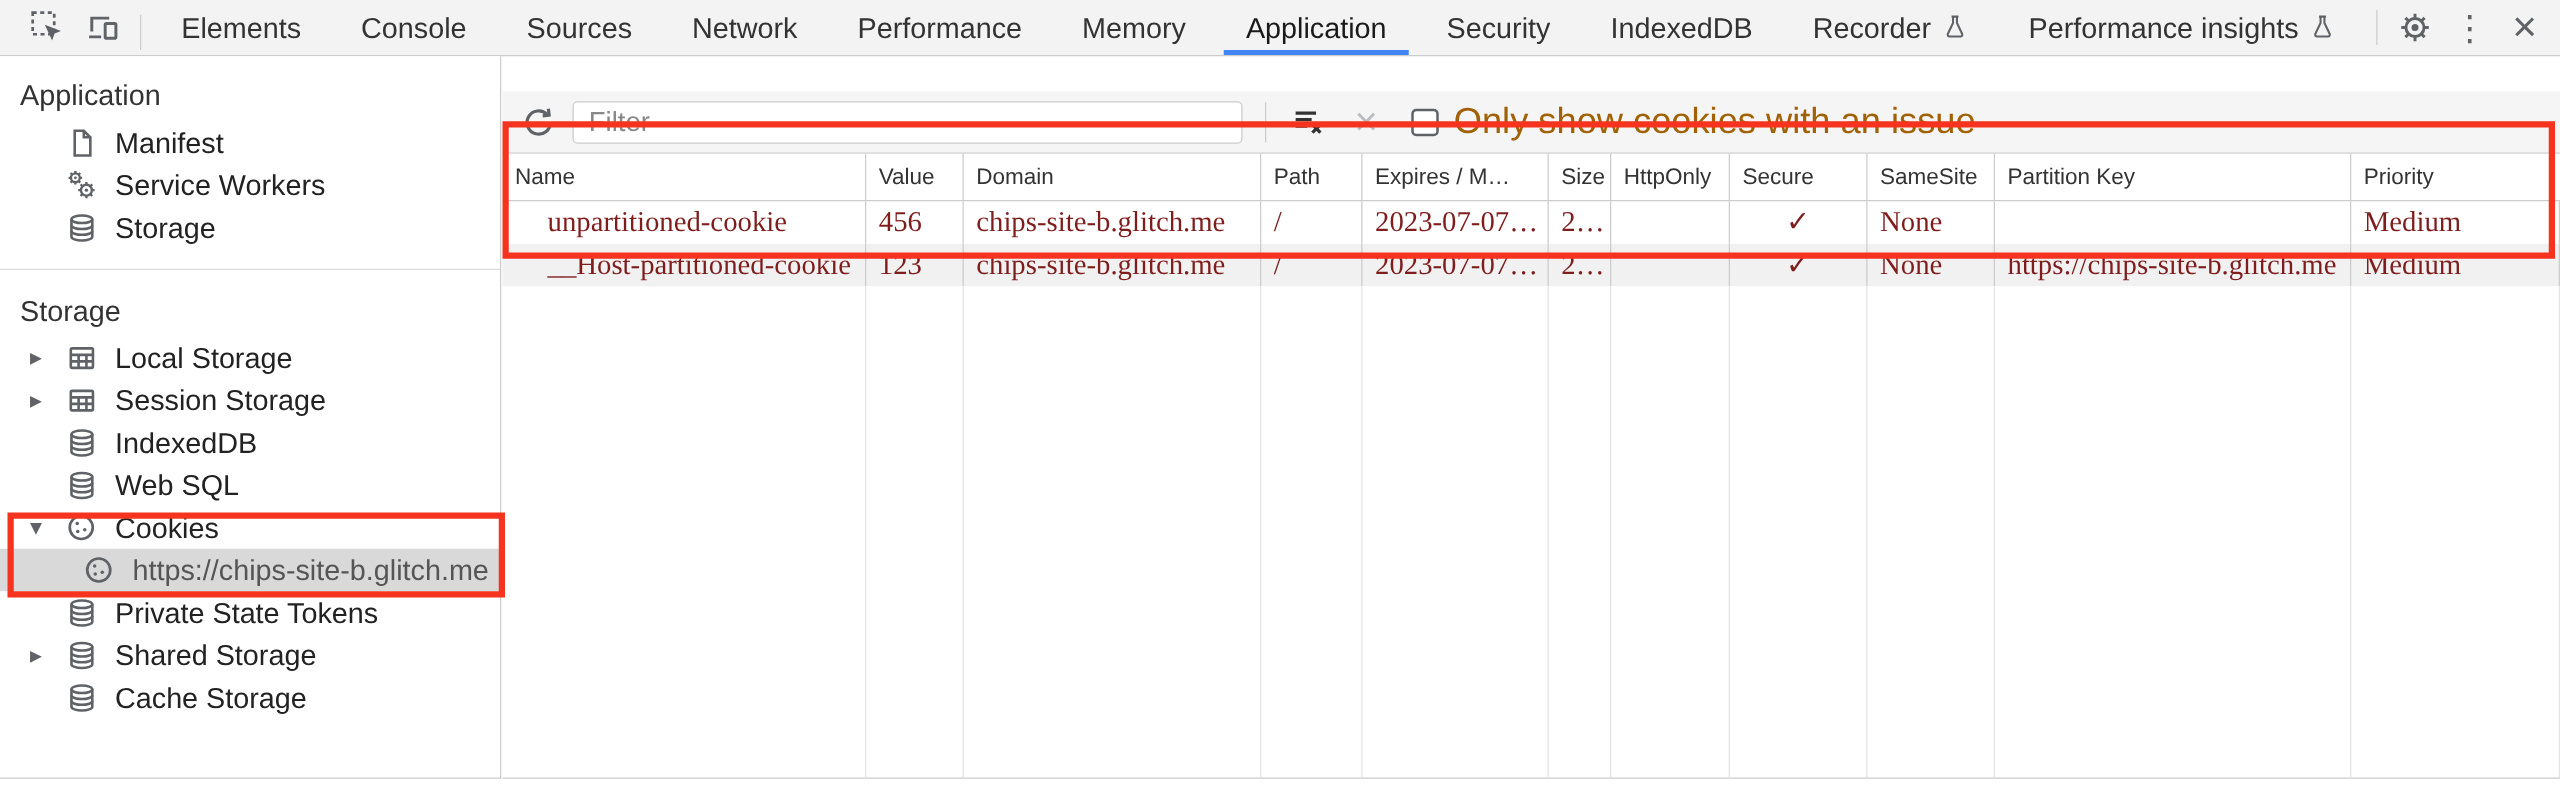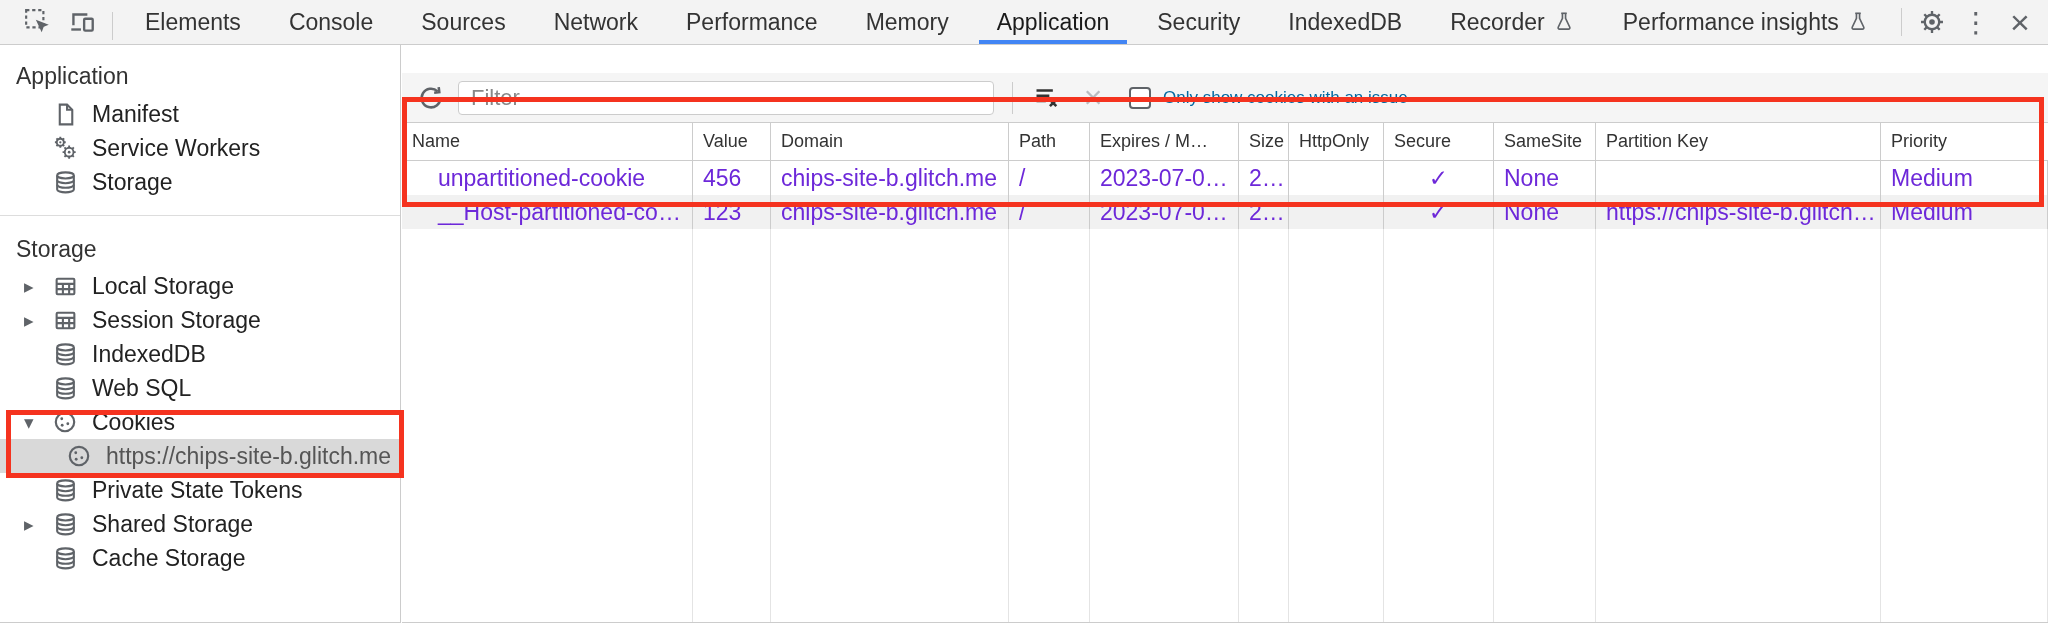--- a/index.html
+++ b/index.html
@@ -44,32 +44,32 @@
   .refresh-btn { width:42px; height:42px; display:flex; align-items:center; justify-content:center; cursor:pointer; }
   .filter-input { width:536px; height:34px; margin-left:6px; background:#fff; border:1px solid #ccc;
     border-radius:4px; font-size:22px; color:#333; padding:0 12px; outline:none;
     font-family:"Liberation Sans", sans-serif; }
   .filter-input::placeholder { color:#888; }
   .tb-sep { width:1px; height:32px; background:#ccc; margin:0 14px 0 18px; }
   .clear-btn { width:40px; height:40px; display:flex; align-items:center; justify-content:center; cursor:pointer; }
   .delete-x { font-size:32px; color:#b9bcc0; width:40px; text-align:center; margin:0 6px; cursor:default; }
   .checkbox { width:22px; height:22px; border:2px solid #5f6368; border-radius:4px; background:#fff;
     margin:0 12px 0 10px; cursor:pointer; flex:0 0 22px; }
-  .checkbox-label { font-size:17px; color:#0369a1; white-space:nowrap; }
+  .checkbox-label { font-size:29px; color:#a16207; white-space:nowrap; }
 
   
   .grid { flex:1; display:flex; flex-direction:column; min-height:0; }
   .grid-row { display:grid;
     grid-template-columns:291px 78px 238px 81px 149px 50px 95px 110px 102px 285px 1fr; }
   .grid-head { height:38px; line-height:36px; background:#fff; border-bottom:1px solid #ccc; }
   .grid-head .cell { font-size:18px; color:#333; }
   .cell { padding:0 0 0 10px; border-right:1px solid #ccc; overflow:hidden;
     white-space:nowrap; text-overflow:ellipsis; }
   .cell:last-child { border-right:none; }
-  .data-row { height:34px; line-height:34px; font-size:23px; color:#6d28d9; }
+  .data-row { height:34px; line-height:34px; font-size:23px; color:#7f1d1d;font-family:Liberation Serif, serif; }
   .data-row.odd { background:#f1f1f1; }
   .data-row .cell { border-right:1px solid #ccc; }
   .cell.name-cell { padding-left:36px; }
   .cell.num { text-align:right; padding-right:28px; }
   .cell.center { text-align:center; padding-left:0; }
   .grid-filler { flex:1; }
   .grid-filler .cell { border-right:1px solid #e4e4e4; height:100%; }
 
   
   .anno { position:absolute; border:5px solid #f5331f; pointer-events:none; }

